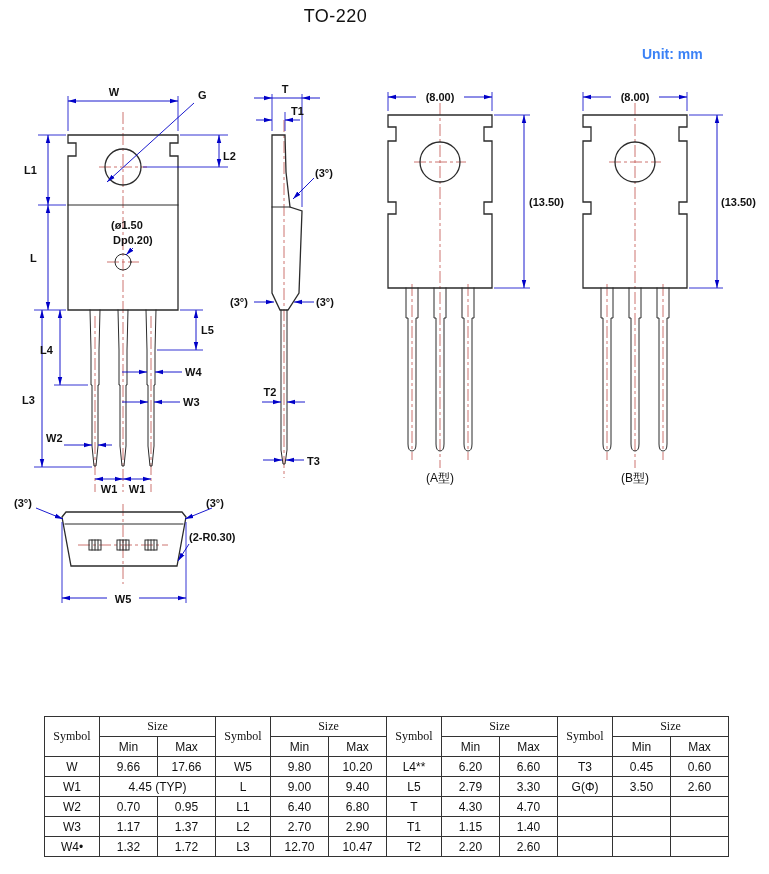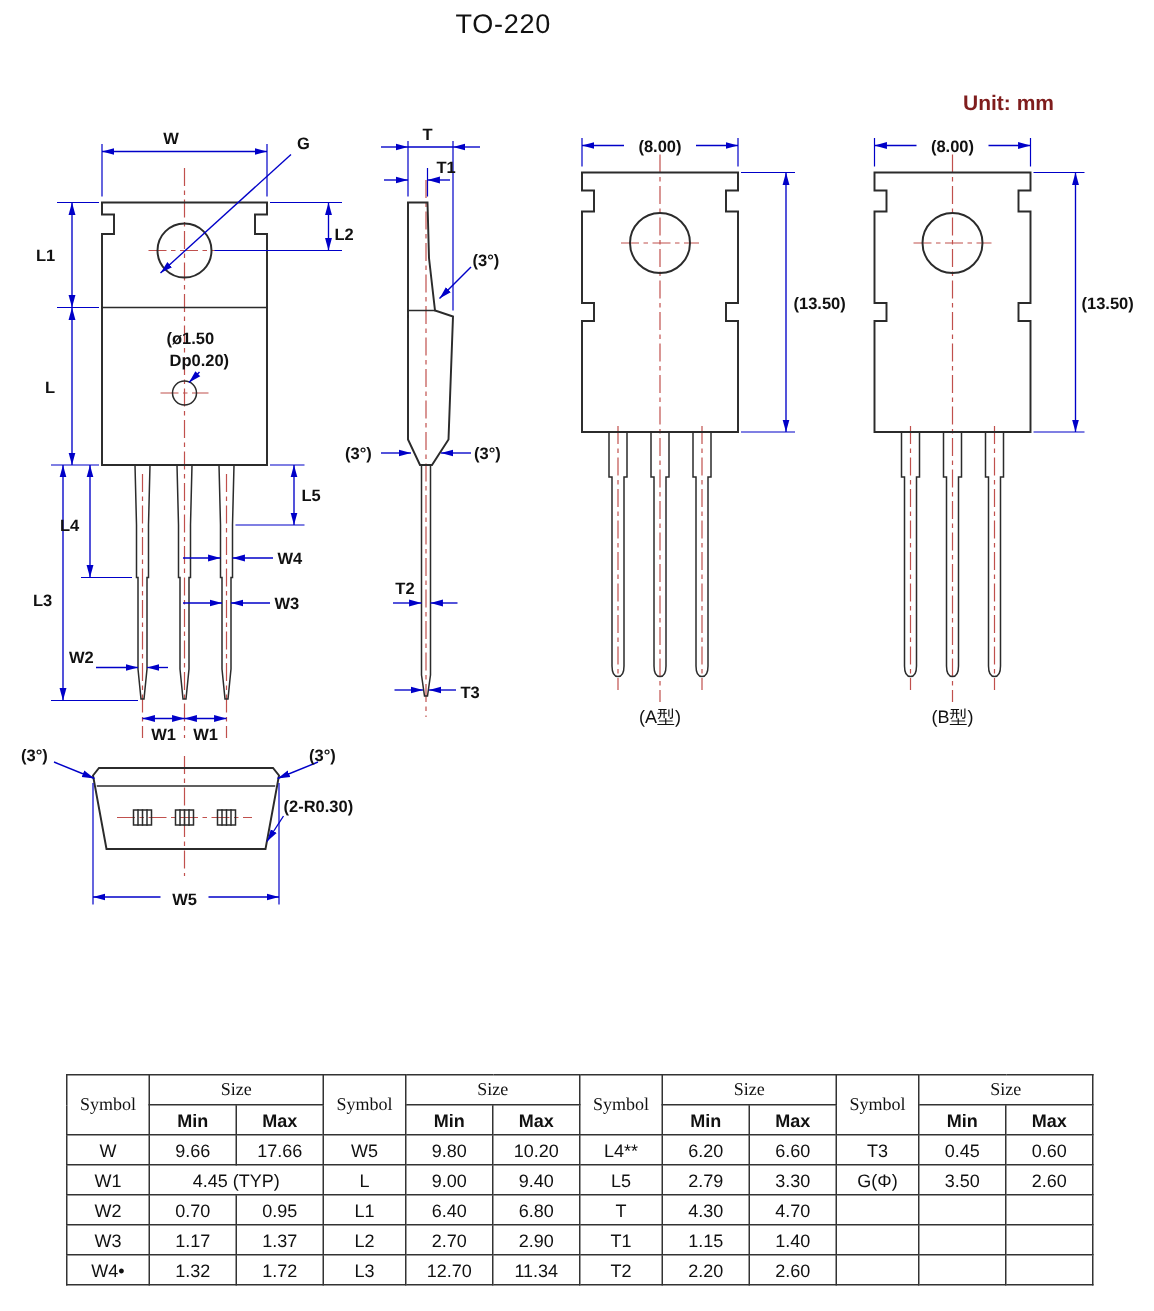--- a/index.html
+++ b/index.html
@@ -1,33 +1,33 @@
 <!DOCTYPE html>
 <html><head>
 <meta charset="utf-8">
 <style>
   html,body{margin:0;padding:0}
   body{width:769px;height:874px;background:#ffffff;position:relative;
        font-family:"Liberation Sans",sans-serif;color:#111}
   .title{position:absolute;top:6px;left:0;width:671px;text-align:center;
          font-size:18px;letter-spacing:.5px;color:#111}
-  .unit{position:absolute;top:60px;left:642px;font-size:14px;font-weight:bold;color:#7f1d1d}
+  .unit{position:absolute;top:46px;left:642px;font-size:14px;font-weight:bold;color:#3b82f6}
   svg.drawing{position:absolute;top:0;left:0}
   .ol{stroke:#2b2b2b;stroke-width:1.3;fill:none;stroke-linejoin:miter;stroke-linecap:square}
   .thin{stroke-width:1}
   .dim{stroke:#0000c8;stroke-width:.9;fill:none}
   .ext{stroke:#0000c8;stroke-width:.8;fill:none}
   .cl{stroke:#c0504d;stroke-width:.8;fill:none;stroke-dasharray:12 3 3 3}
   text.lbl{fill:#111;font-family:"Liberation Sans",sans-serif;font-size:11px;font-weight:bold}
   text.cap{fill:#111;font-family:"Liberation Sans",sans-serif;font-size:12px}
   .dimtable{position:absolute;top:716px;left:44px;border-collapse:collapse;table-layout:fixed}
   .dimtable th,.dimtable td{border:1px solid #333;font-size:12px;text-align:center;
         vertical-align:middle;height:19px;padding:0 2px;color:#111;overflow:hidden;white-space:nowrap}
   .dimtable th.h-ser{font-family:"Liberation Serif",serif;font-weight:normal;font-size:12px}
-  .dimtable th.h-mm{font-family:"Liberation Sans",sans-serif;font-weight:bold}
+  .dimtable th.h-mm{font-family:"Liberation Sans",sans-serif;font-weight:normal}
   .c-sym{width:55px}.c-val{width:58px}
 </style>
 </head>
 <body>
 
 <div class="title">TO-220</div>
 <div class="unit">Unit: mm</div>
 
 <svg class="drawing" width="769" height="660" viewBox="0 0 769 660" xmlns="http://www.w3.org/2000/svg">
   <defs>
@@ -252,21 +252,21 @@
       <td></td>
       <td></td>
       <td></td>
     </tr>
     <tr>
       <td>W4•</td>
       <td>1.32</td>
       <td>1.72</td>
       <td>L3</td>
       <td>12.70</td>
-      <td>11.34</td>
+      <td>10.47</td>
       <td>T2</td>
       <td>2.20</td>
       <td>2.60</td>
       <td></td>
       <td></td>
       <td></td>
     </tr>
   </tbody>
 </table>
 

